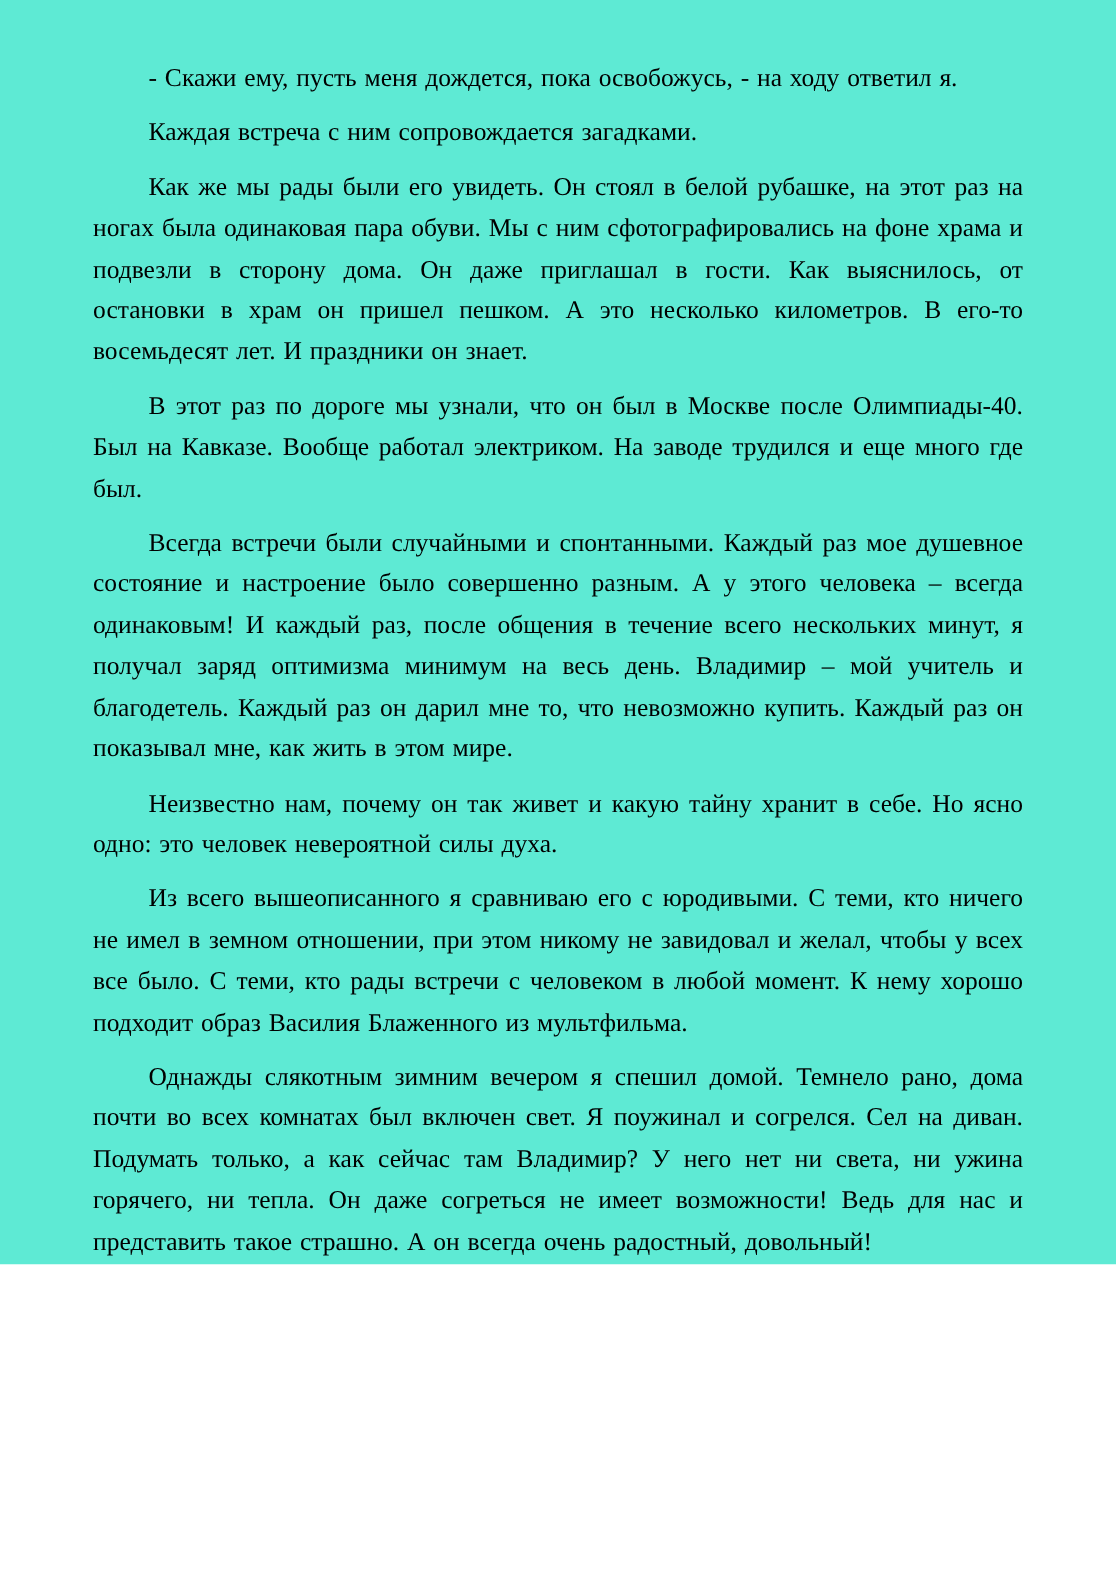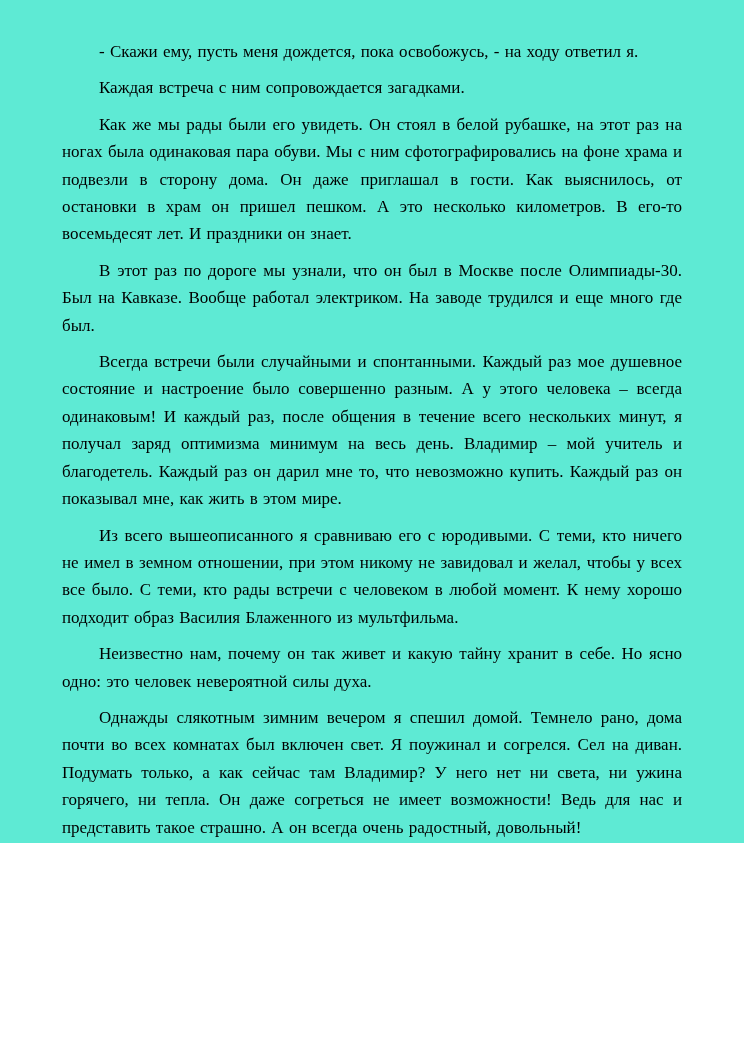--- a/index.html
+++ b/index.html
@@ -46,20 +46,20 @@
   }
 </style>
 </head>
 <body>
 
 <div class="page">
   <div class="content">
     <p class="para">- Скажи ему, пусть меня дождется, пока освобожусь, - на ходу ответил я.</p>
     <p class="para">Каждая встреча с ним сопровождается загадками.</p>
     <p class="para">Как же мы рады были его увидеть. Он стоял в белой рубашке, на этот раз на ногах была одинаковая пара обуви. Мы с ним сфотографировались на фоне храма и подвезли в сторону дома. Он даже приглашал в гости. Как выяснилось, от остановки в храм он пришел пешком. А это несколько километров. В его-то восемьдесят лет. И праздники он знает.</p>
-    <p class="para">В этот раз по дороге мы узнали, что он был в Москве после Олимпиады-30. Был на Кавказе. Вообще работал электриком. На заводе трудился и еще много где был.</p>
+    <p class="para">В этот раз по дороге мы узнали, что он был в Москве после Олимпиады-40. Был на Кавказе. Вообще работал электриком. На заводе трудился и еще много где был.</p>
     <p class="para">Всегда встречи были случайными и спонтанными. Каждый раз мое душевное состояние и настроение было совершенно разным. А у этого человека – всегда одинаковым! И каждый раз, после общения в течение всего нескольких минут, я получал заряд оптимизма минимум на весь день. Владимир – мой учитель и благодетель. Каждый раз он дарил мне то, что невозможно купить. Каждый раз он показывал мне, как жить в этом мире.</p>
+    <p class="para">Неизвестно нам, почему он так живет и какую тайну хранит в себе. Но ясно одно: это человек невероятной силы духа.</p>
     <p class="para">Из всего вышеописанного я сравниваю его с юродивыми. С теми, кто ничего не имел в земном отношении, при этом никому не завидовал и желал, чтобы у всех все было. С теми, кто рады встречи с человеком в любой момент. К нему хорошо подходит образ Василия Блаженного из мультфильма.</p>
-    <p class="para">Неизвестно нам, почему он так живет и какую тайну хранит в себе. Но ясно одно: это человек невероятной силы духа.</p>
     <p class="para">Однажды слякотным зимним вечером я спешил домой. Темнело рано, дома почти во всех комнатах был включен свет. Я поужинал и согрелся. Сел на диван. Подумать только, а как сейчас там Владимир? У него нет ни света, ни ужина горячего, ни тепла. Он даже согреться не имеет возможности! Ведь для нас и представить такое страшно. А он всегда очень радостный, довольный!</p>
   </div>
   <div class="footer">28</div>
 </div>
 
 </body></html>

